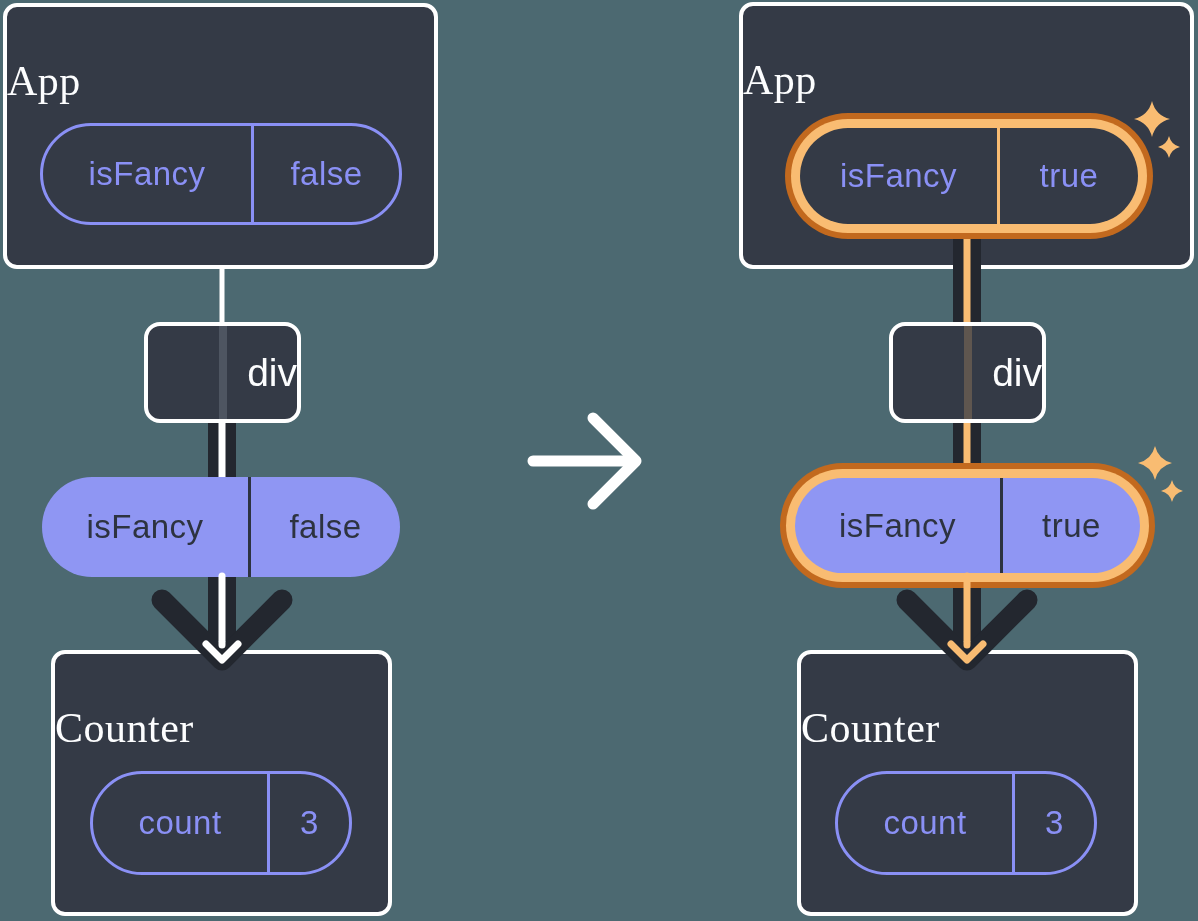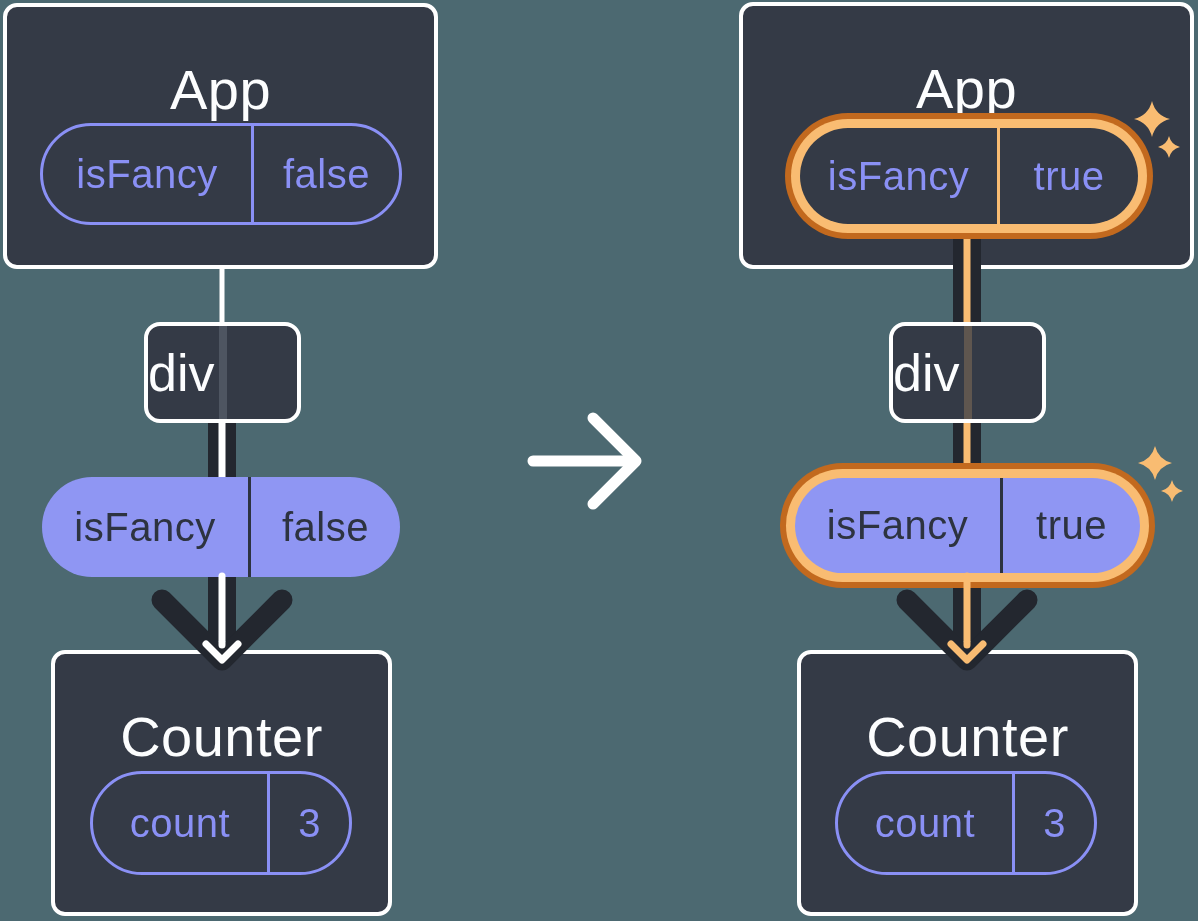--- a/index.html
+++ b/index.html
@@ -13,39 +13,39 @@
   body{background:var(--background); font-family:"Liberation Sans", sans-serif;}
   .canvas{position:relative;width:1198px;height:921px;}
   .layer{position:absolute;left:0;top:0;width:1198px;height:921px;pointer-events:none;}
 
   .card{
     position:absolute; background:var(--card_bg);
     border:4px solid var(--card_border); border-radius:14px;
   }
   .card-title{
     position:absolute; top:50px; left:0; width:100%;
-    text-align:center; color:var(--white_text);
-    font-size:56px; letter-spacing:0.5px;
+    text-align:left; color:var(--white_text);
+    font-size:42px; letter-spacing:0.5px;font-family:Liberation Serif, serif;
   }
   .node-box{
     position:absolute; background:var(--card_bg);
     border:4px solid var(--card_border); border-radius:16px;
-    display:flex; align-items:center; justify-content:flex-start;
-    color:var(--white_text); font-size:52px;
+    display:flex; align-items:center; justify-content:flex-end;
+    color:var(--white_text); font-size:39px;
   }
   .node-stripe{
     position:absolute; top:0; bottom:0; left:50%; width:8px;
     transform:translateX(-50%);
   }
   .stripe-white{background:rgba(220,228,240,0.16);}
   .stripe-orange{background:rgba(249,188,114,0.22);}
 
   .pill{
     position:absolute; border-radius:999px; display:flex;
-    align-items:stretch; font-size:40px; overflow:hidden;
+    align-items:stretch; font-size:33px; overflow:hidden;
   }
   .pill .cell{
     display:flex; align-items:center; justify-content:center;
     letter-spacing:0.5px;
   }
   .pill-outline{border:3px solid var(--purple); color:var(--purple); background:transparent;}
   .pill-outline .cell-value{border-left:3px solid var(--purple);}
   .pill-filled{background:var(--purple_fill); color:var(--dark_text);}
   .pill-filled .cell-value{border-left:3px solid var(--dark_text);}
   .pill-ringed-dark{

